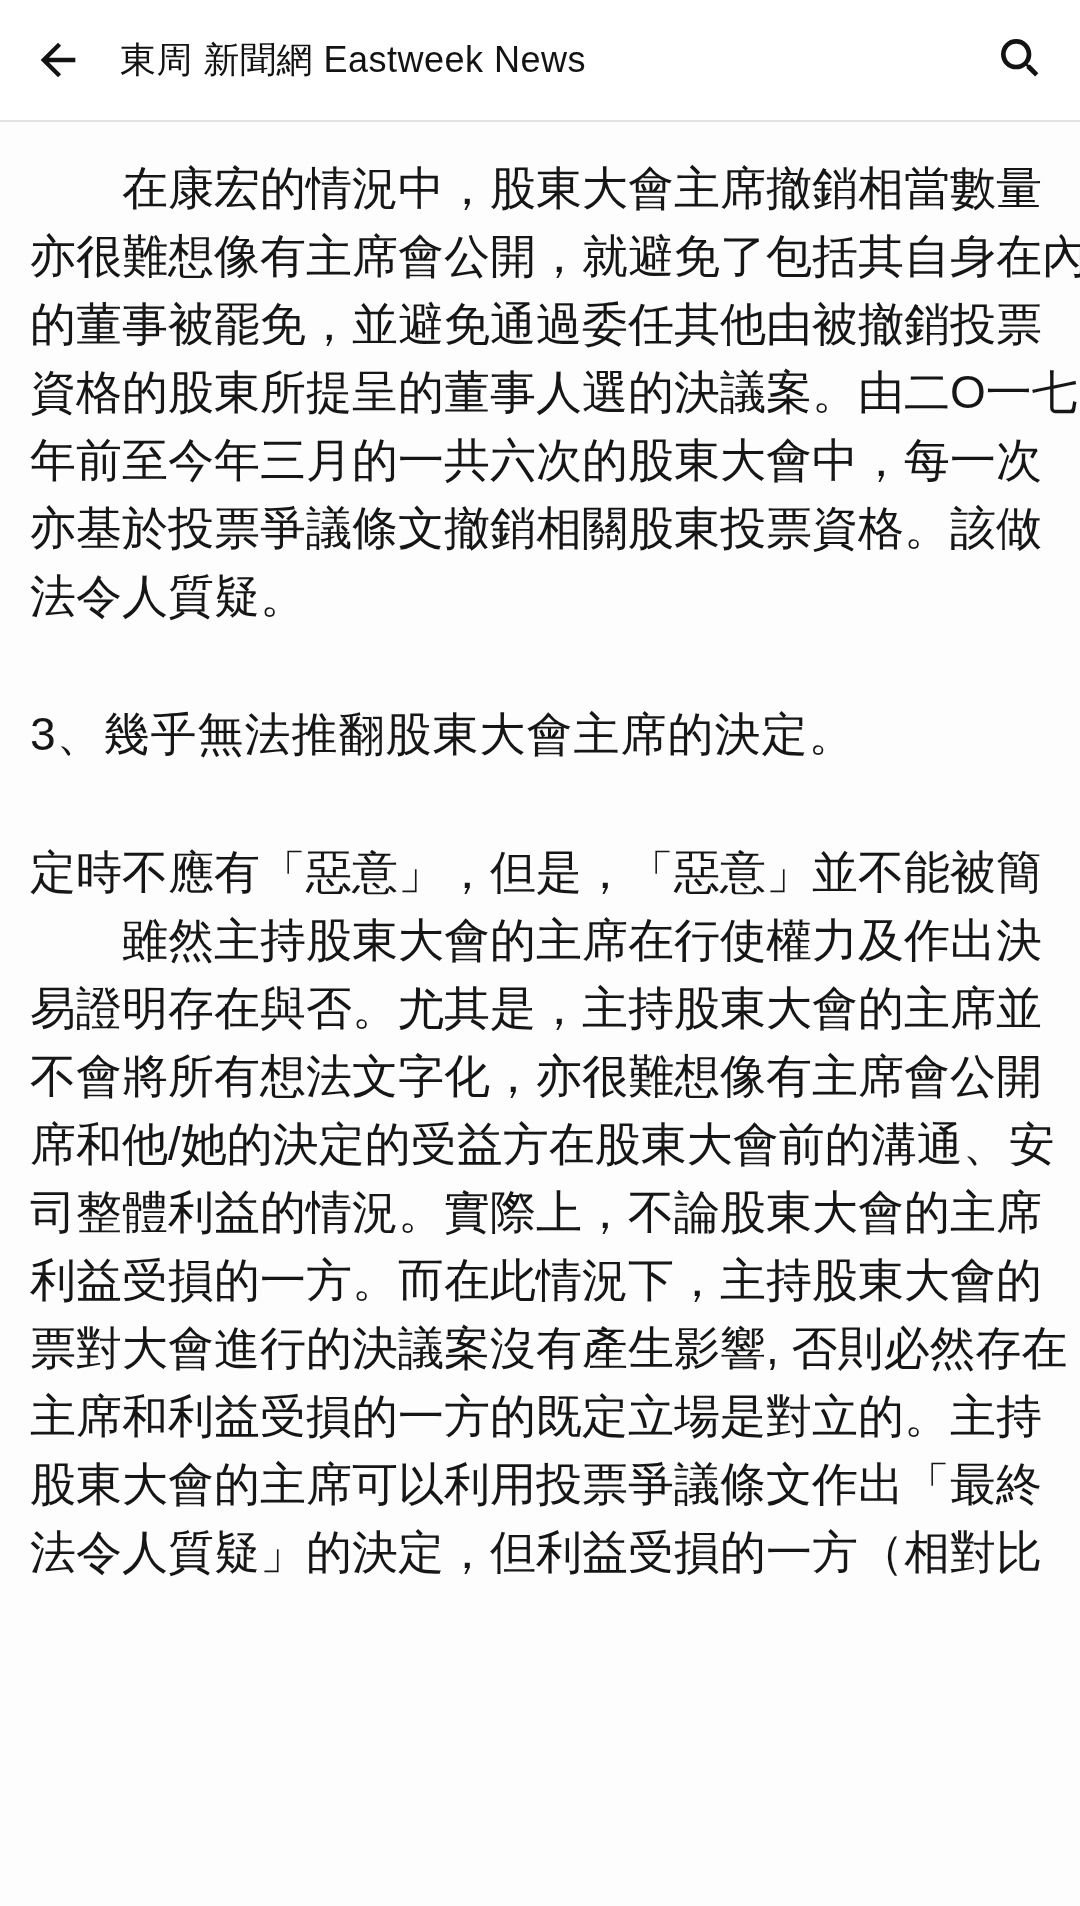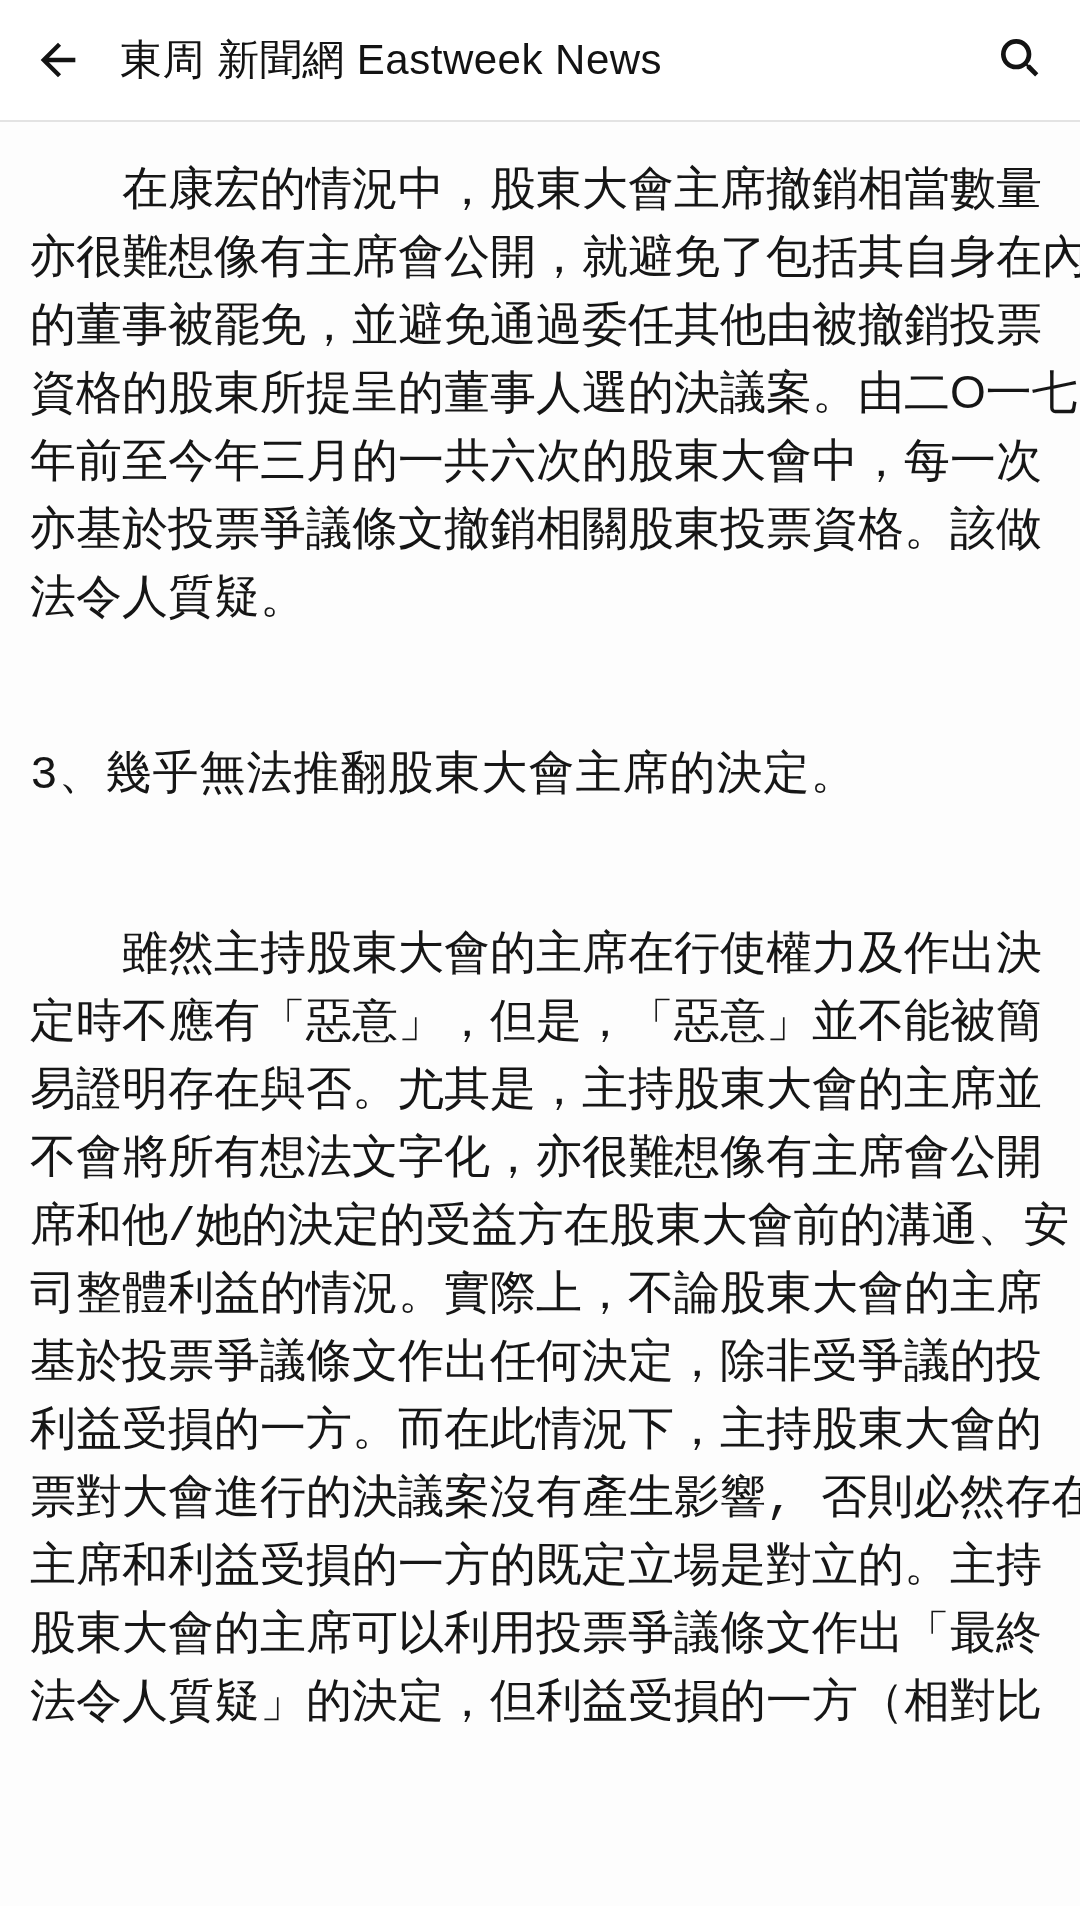--- a/index.html
+++ b/index.html
@@ -28,35 +28,35 @@
     border: none;
     padding: 0;
     width: 56px;
     height: 56px;
     display: flex;
     align-items: center;
     justify-content: center;
     cursor: pointer;
   }
   .app-bar-title {
-    font-size: 42px;
+    font-size: 36px;
     font-weight: 400;
     color: #131313;
     margin-left: 34px;
     letter-spacing: 0.5px;
     white-space: nowrap;
   }
   .spacer { flex: 1 1 auto; }
 
   
   .article {
     padding: 20px 30px 0 30px;
   }
   .para { margin-top: 12px; }
-  .para + .para { margin-top: 112px; font-family: Liberation Mono, monospace; }
+  .para + .para { margin-top: 70px; }
   .line {
     font-size: 46px;
     line-height: 68px;
     white-space: nowrap;
     color: #161616;
     letter-spacing: 0;
   }
   .line.indent { padding-left: 92px; }
   .para.heading .line { letter-spacing: 1px; }
 </style>
@@ -90,27 +90,26 @@
         <div class="line">的董事被罷免，並避免通過委任其他由被撤銷投票</div>
         <div class="line">資格的股東所提呈的董事人選的決議案。由二O一七</div>
         <div class="line">年前至今年三月的一共六次的股東大會中，每一次</div>
         <div class="line">亦基於投票爭議條文撤銷相關股東投票資格。該做</div>
         <div class="line">法令人質疑。</div>
       </div>
       <div class="para heading">
         <div class="line">3、幾乎無法推翻股東大會主席的決定。</div>
       </div>
       <div class="para body">
+        <div class="line">定時不應有「惡意」，但是，「惡意」並不能被簡</div>
         <div class="line indent">雖然主持股東大會的主席在行使權力及作出決</div>
-        <div class="line">定時不應有「惡意」，但是，「惡意」並不能被簡</div>
         <div class="line">易證明存在與否。尤其是，主持股東大會的主席並</div>
         <div class="line">不會將所有想法文字化，亦很難想像有主席會公開</div>
         <div class="line">席和他/她的決定的受益方在股東大會前的溝通、安</div>
         <div class="line">司整體利益的情況。實際上，不論股東大會的主席</div>
-        <div class="line">基於投票爭議條文作出任何決定，除非受爭議的投</div>
         <div class="line">利益受損的一方。而在此情況下，主持股東大會的</div>
         <div class="line">票對大會進行的決議案沒有產生影響, 否則必然存在</div>
         <div class="line">主席和利益受損的一方的既定立場是對立的。主持</div>
         <div class="line">股東大會的主席可以利用投票爭議條文作出「最終</div>
         <div class="line">法令人質疑」的決定，但利益受損的一方（相對比</div>
       </div>
     </div>
 </main>
 
 </body></html>

